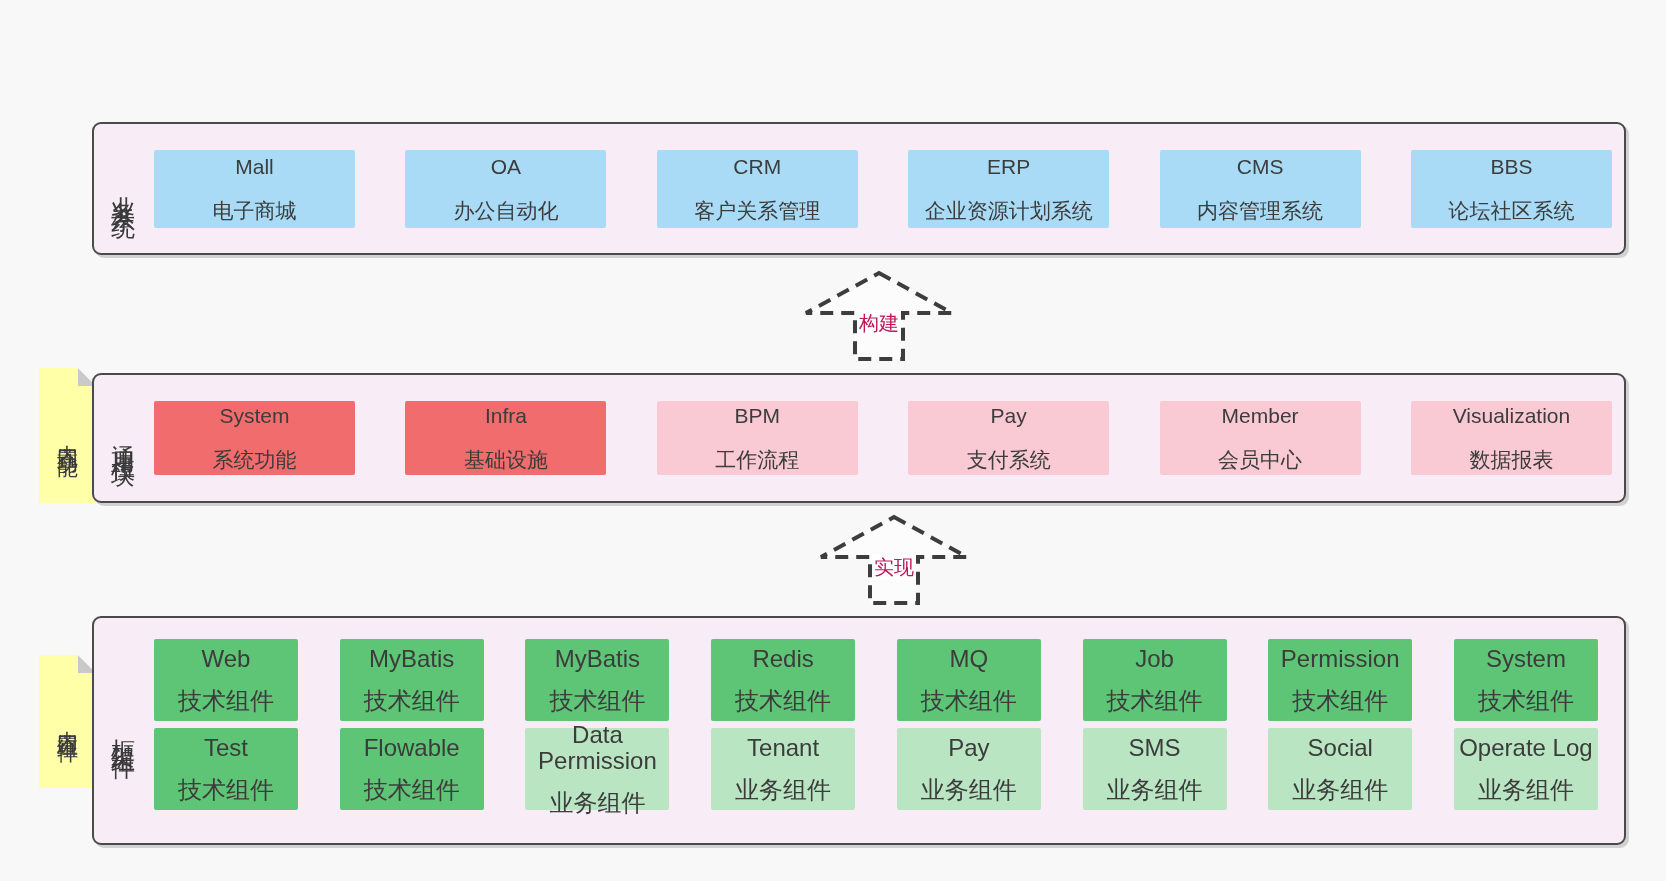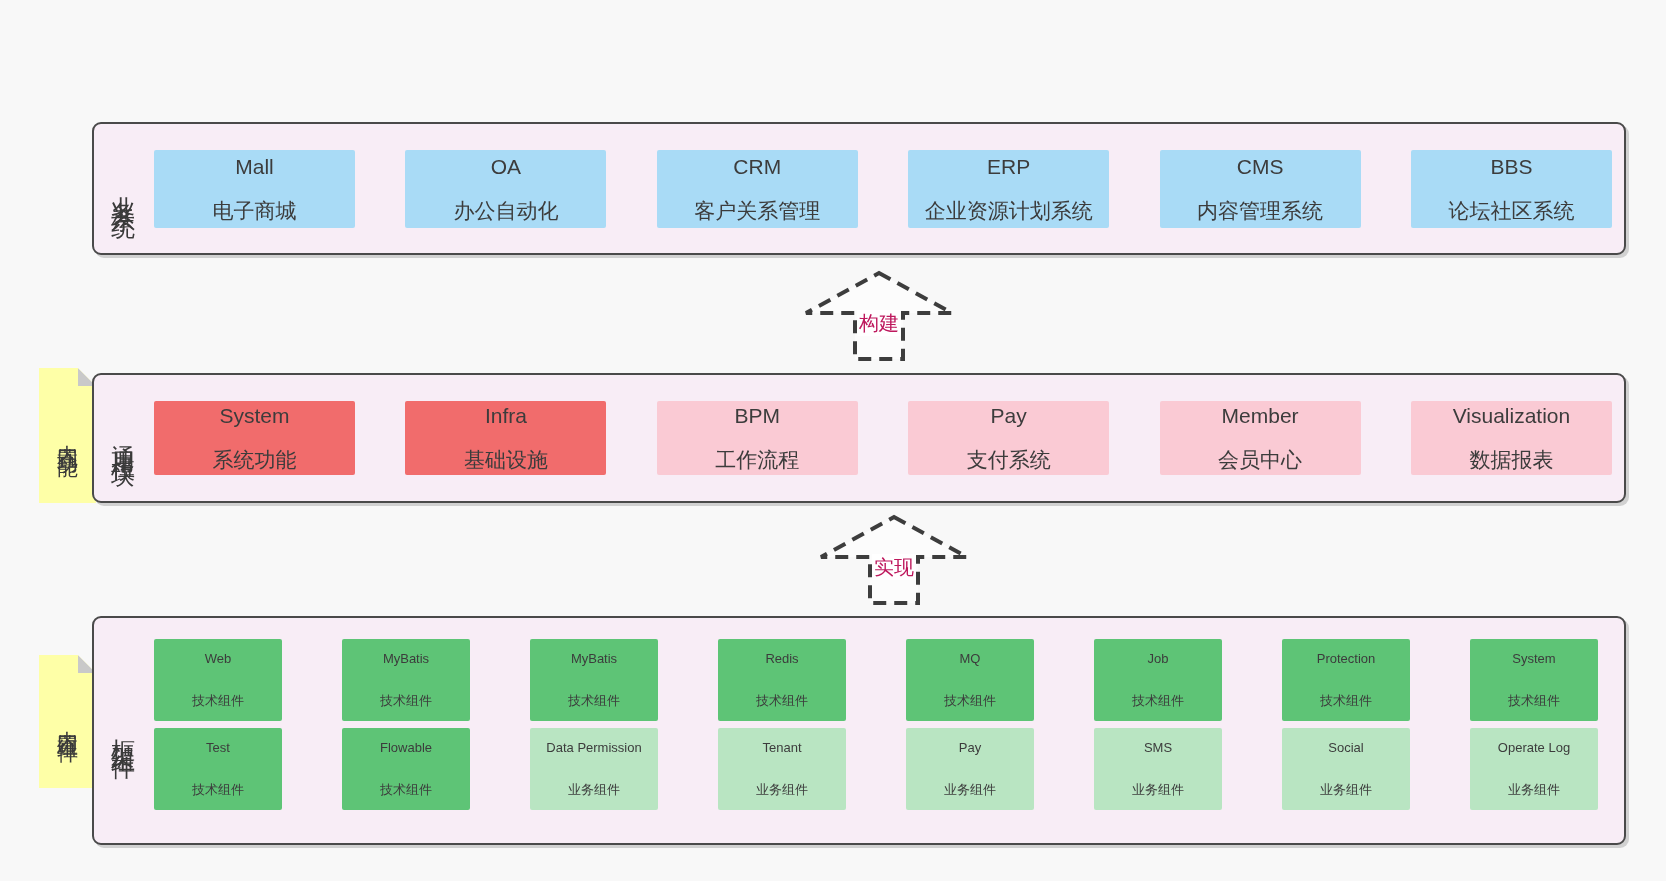--- a/index.html
+++ b/index.html
@@ -23,21 +23,21 @@
   .vlabel{
     position:absolute;left:13px;top:50%;transform:translateY(-50%);
     writing-mode:vertical-rl;text-orientation:upright;
     font-size:24px;letter-spacing:6px;color:#3a3a3a;white-space:nowrap;
   }
   .row{position:absolute;left:60px;display:flex;justify-content:space-between;}
   .row-six{right:12px;top:50%;transform:translateY(-50%);}
   .row-six .box{width:201px;height:78px;font-size:21px;line-height:28px;}
   .s-mid .row-six .box{height:74px;}
   .row-eight{right:26px;}
-  .row-eight .box{width:128px;height:82px;font-size:13px;line-height:26px;padding:2px 5px;box-sizing:border-box;}
+  .row-eight .box{width:144px;height:82px;font-size:24px;line-height:26px;padding:2px 5px;box-sizing:border-box;}
   .r1{top:21px;}
   .r2{top:110px;}
   .box{
     border-radius:2px;display:flex;flex-direction:column;
     justify-content:center;align-items:center;text-align:center;gap:16px;
   }
   .c-blue{background:var(--blue,#a9dbf6);}
   .c-red{background:var(--red,#f16c6c);}
   .c-pink{background:var(--pink,#facad4);}
   .c-green{background:var(--green,#5ec476);}
@@ -172,21 +172,21 @@
     </div>
     <div class="box c-green">
       <span>MQ</span>
       <span>技术组件</span>
     </div>
     <div class="box c-green">
       <span>Job</span>
       <span>技术组件</span>
     </div>
     <div class="box c-green">
-      <span>Protection</span>
+      <span>Permission</span>
       <span>技术组件</span>
     </div>
     <div class="box c-green">
       <span>System</span>
       <span>技术组件</span>
     </div>
   </div>
   <div class="row row-eight r2">
     <div class="box c-green">
       <span>Test</span>

